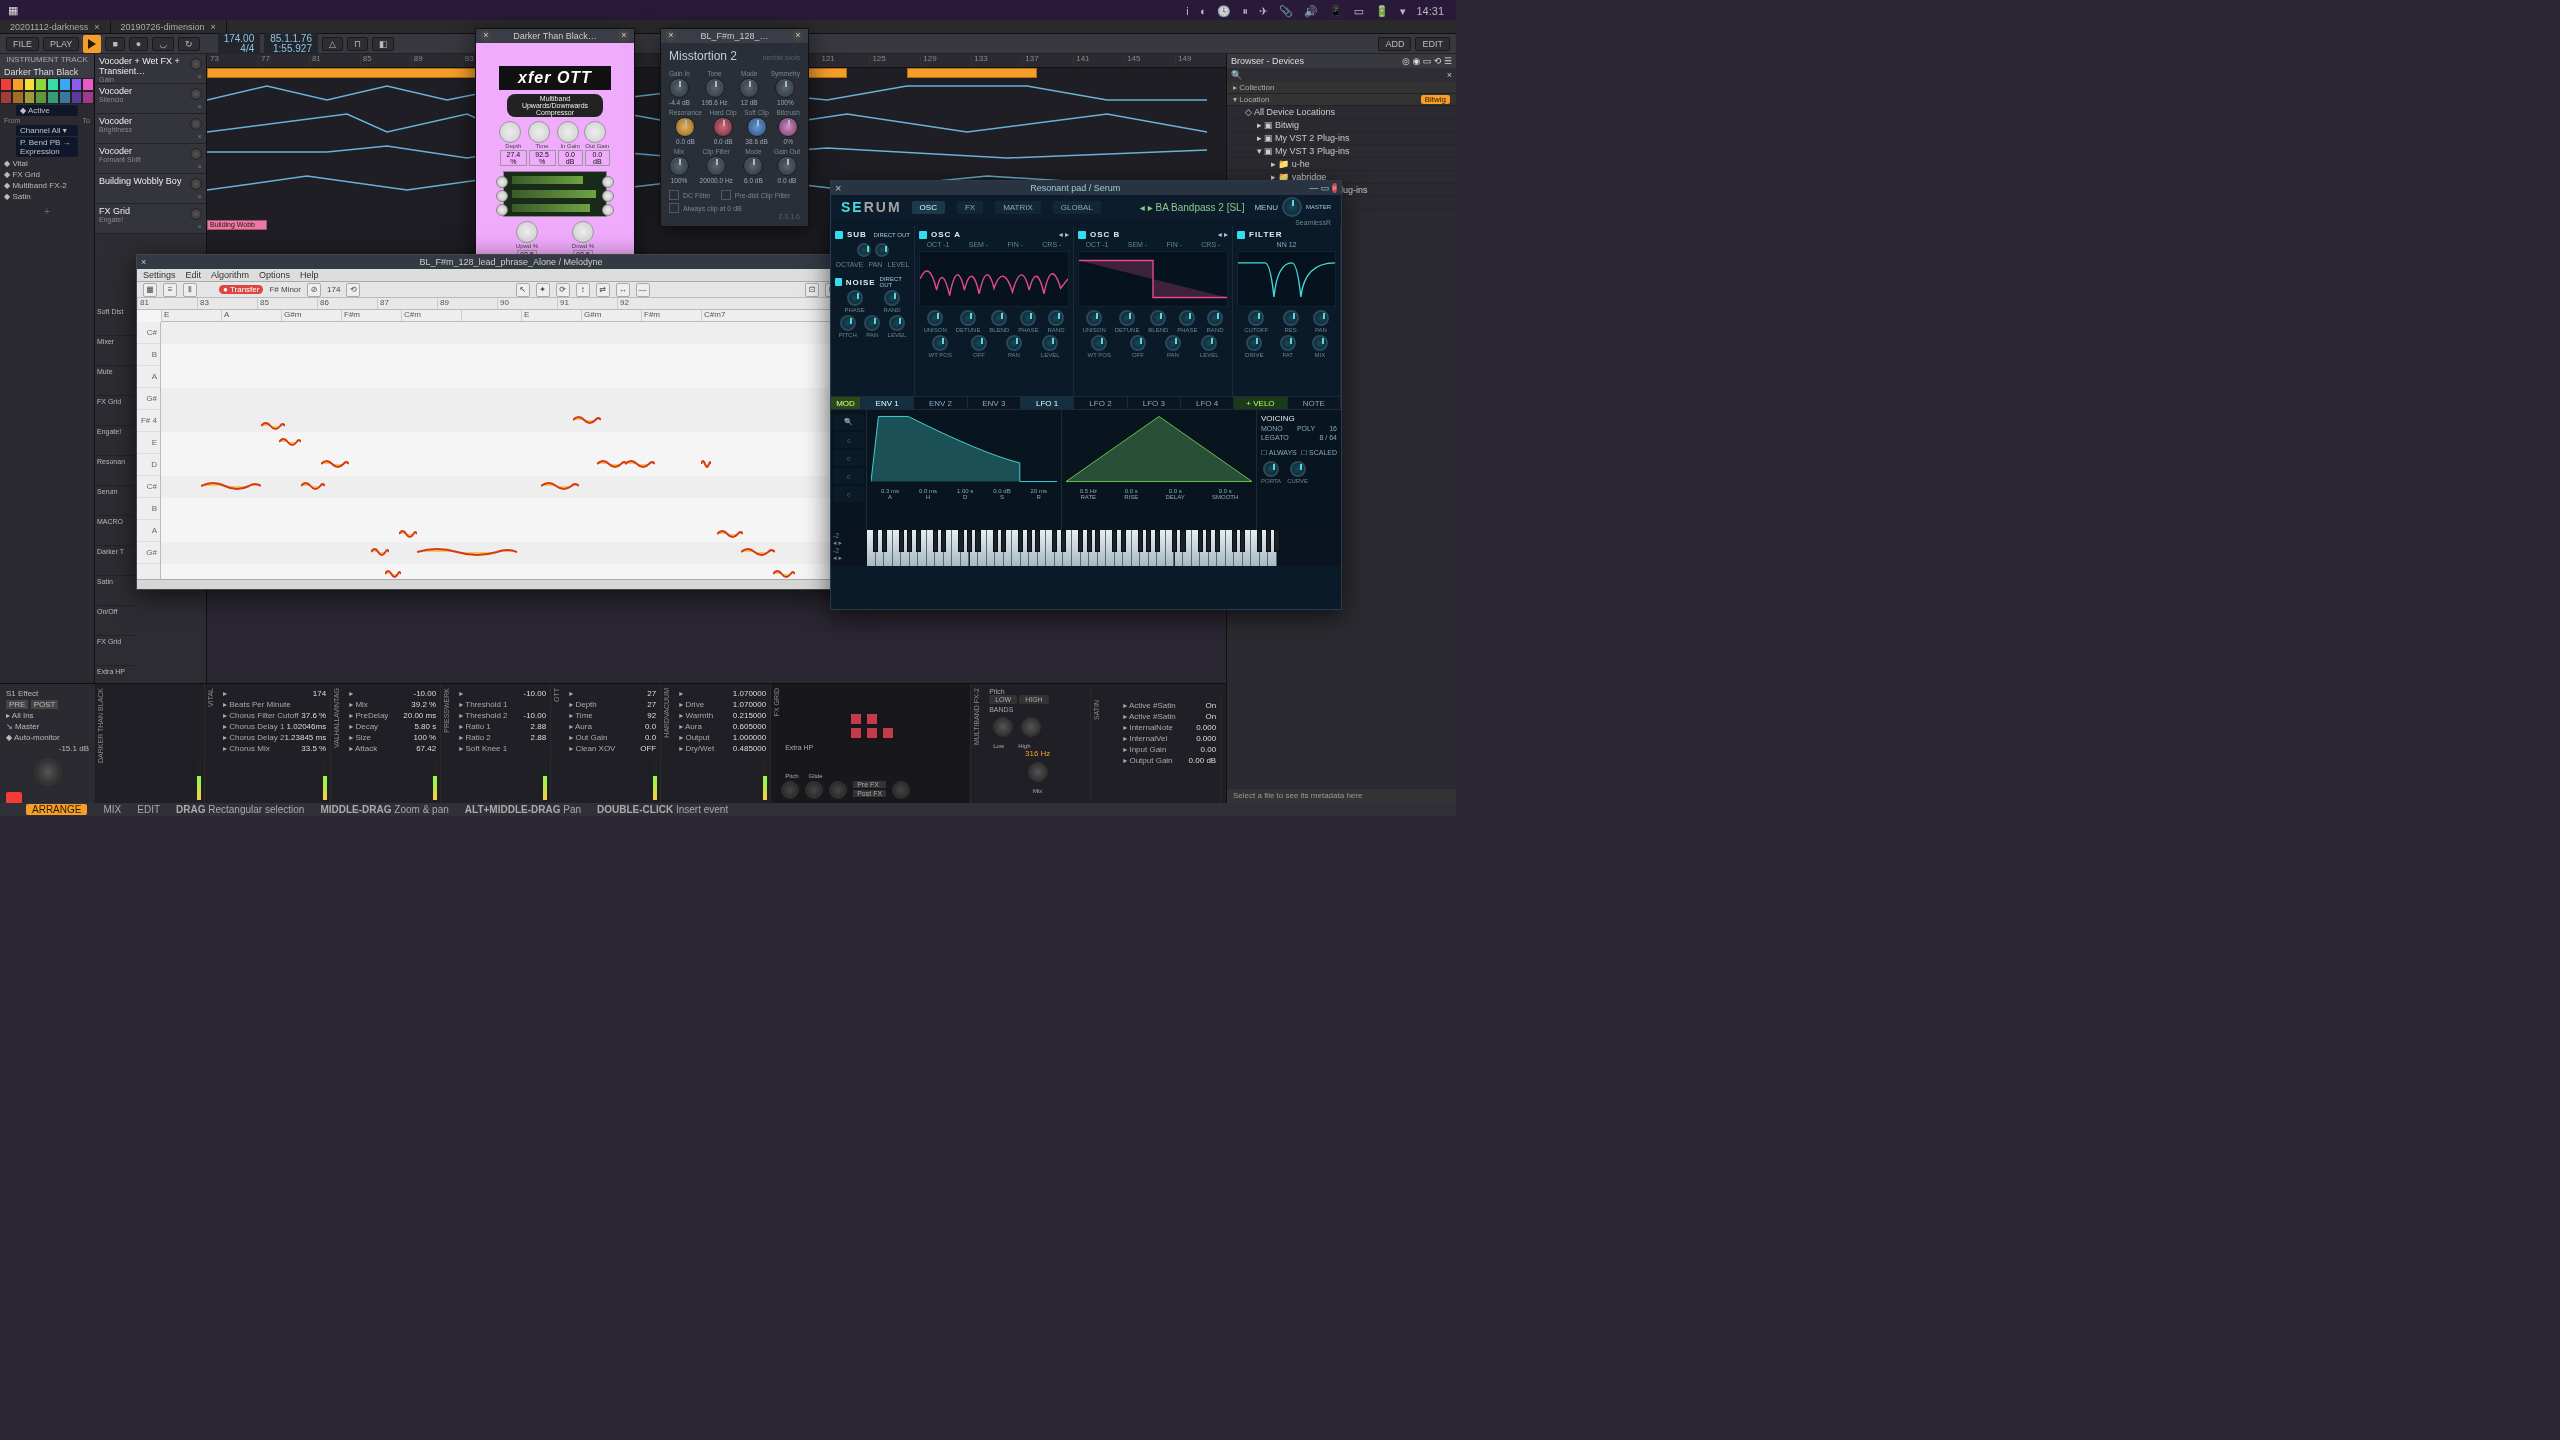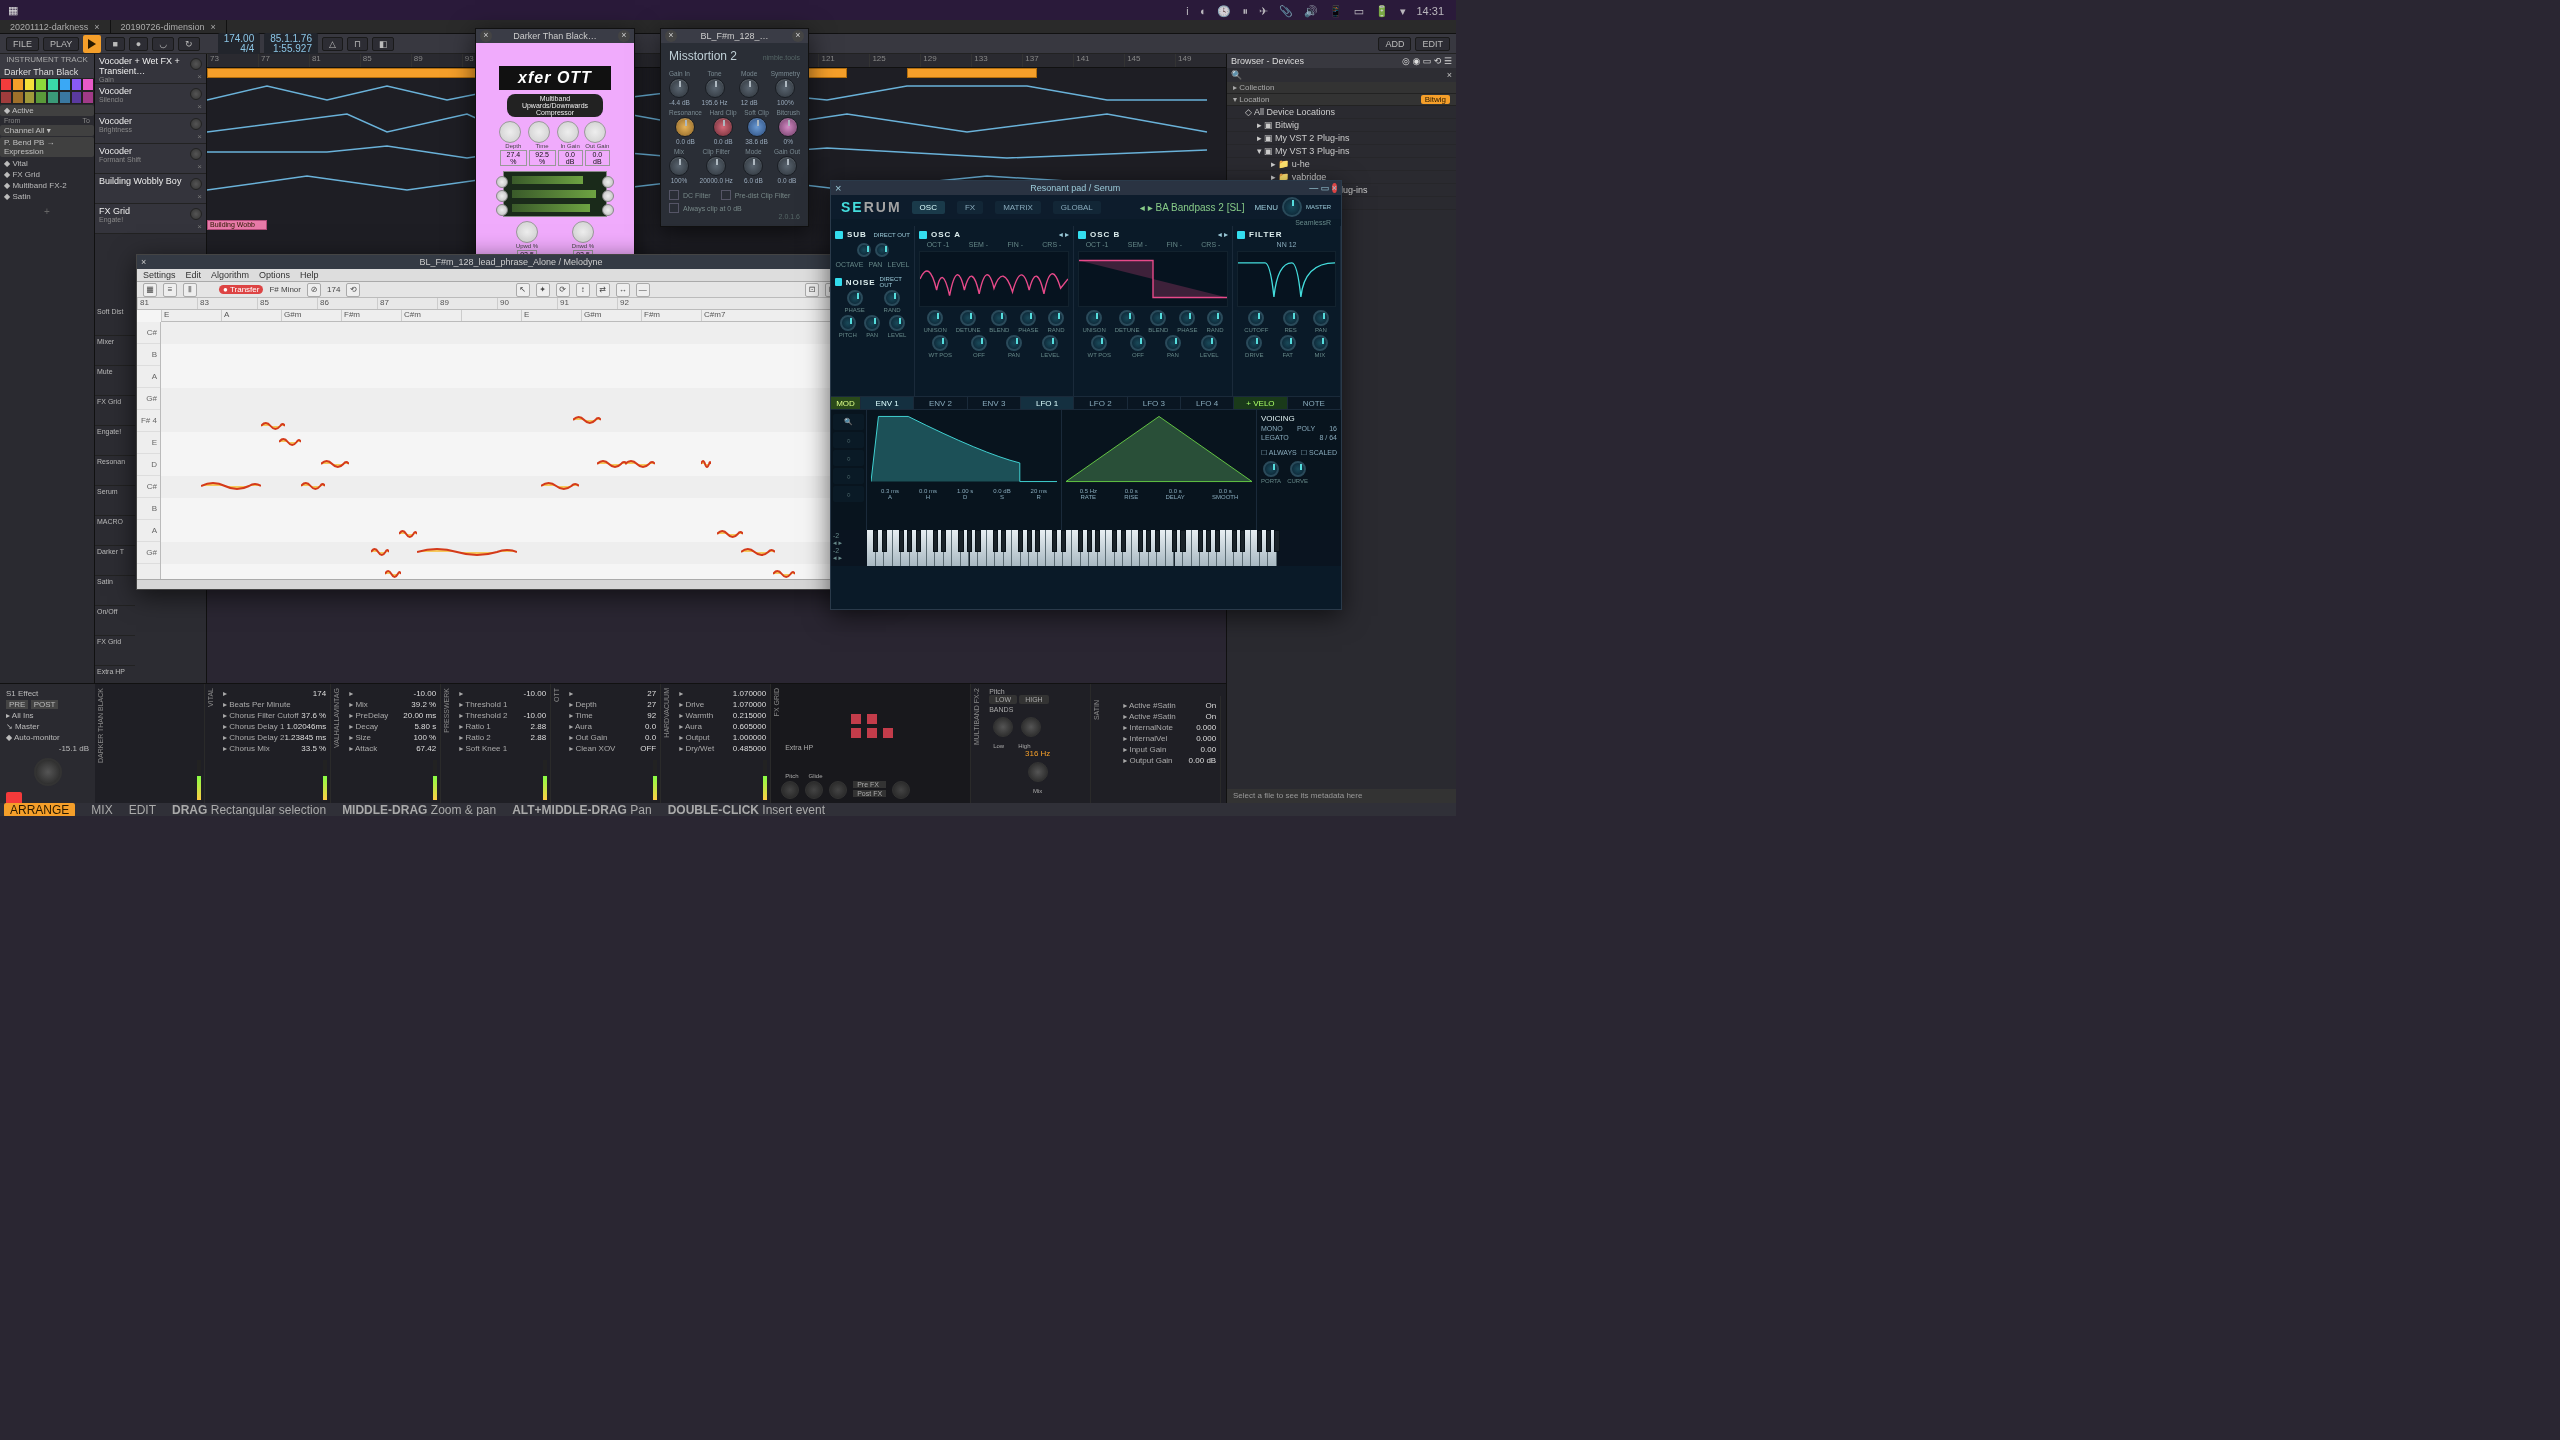--- a/index.html
+++ b/index.html
@@ -18,21 +18,21 @@
 .play svg { width:10px; height:10px; }
 .lcd { background:#22252c; color:#8cc6e6; padding:1px 6px; font-family:monospace; font-size:10px; border-radius:2px; text-align:right; line-height:10px; }
 
 .work { position:absolute; top:54px; left:0; right:0; bottom:13px; }
 
 .lsb { position:absolute; left:0; top:0; width:95px; bottom:0; background:#2a2a30; border-right:1px solid #111; }
 .lsb .hdr { height:12px; background:#3a3a42; font-size:8px; text-align:center; color:#aaa; line-height:12px; }
 .lsb .tname { height:12px; background:#3a3a42; font-size:9px; padding:0 4px; color:#ddd; line-height:12px; }
 .palette { display:grid; grid-template-columns:repeat(8,1fr); height:26px; }
 .palette div { border:1px solid #222; }
-.lsb .field { font-size:8px; padding:1px 4px; background:#404040; margin:1px 0; border-radius:2px; }
+.lsb .field { font-size:8px; padding:1px 4px; background:#0f172a; margin:1px 16px; border-radius:2px; }
 .lsb .chainitem { font-size:8px; padding:1px 4px; color:#bbb; }
 
 .thdrs { position:absolute; left:95px; top:0; width:112px; bottom:0; background:#2c2c32; border-right:1px solid #111; overflow:hidden; }
 .thdr { height:30px; border-bottom:1px solid #222; padding:2px 4px; font-size:8px; color:#ccc; background:#34343c; position:relative; }
 .thdr .tt { font-size:9px; color:#eee; }
 .thdr .sub { font-size:7px; color:#888; }
 .knobtiny { width:12px; height:12px; border-radius:50%; background:radial-gradient(#555,#333); position:absolute; right:4px; top:4px; border:1px solid #222; }
 .thdr .x { position:absolute; right:4px; bottom:2px; font-size:8px; color:#777; }
 
 .arr { position:absolute; left:207px; top:0; right:230px; height:200px; background:#1e1e24; overflow:hidden; }
@@ -68,21 +68,21 @@
 .fxg .knobrow { position:absolute; bottom:4px; left:10px; right:10px; display:flex; gap:6px; }
 .fxg .k { width:18px; height:18px; border-radius:50%; background:radial-gradient(#444,#222); border:1px solid #333; }
 
 .mbd { min-width:120px; }
 .mbd .tabs { display:flex; gap:2px; font-size:7px; }
 .mbd .tabs div { padding:1px 6px; background:#333; border-radius:2px; }
 .mbd .k2 { width:20px; height:20px; border-radius:50%; background:radial-gradient(#555,#222); border:1px solid #333; display:inline-block; margin:4px; }
 
 .satin { min-width:60px; }
 
-.statusbar { position:absolute; bottom:0; left:0; right:0; height:13px; background:#303038; font-size:12px; color:#aaa; display:flex; align-items:center; gap:16px; padding:0 4px; }
+.statusbar { position:absolute; bottom:0; left:0; right:0; height:13px; background:#303038; font-size:10px; color:#aaa; display:flex; align-items:center; gap:16px; padding:0 26px; }
 .statusbar .tag { background:#f59f2a; color:#2a1a00; padding:0 6px; border-radius:2px; }
 
 .fw { position:absolute; background:#2c2e36; border:1px solid #111; box-shadow:0 6px 24px rgba(0,0,0,.6); }
 .fw .titlebar { height:14px; background:#3a3c46; display:flex; align-items:center; justify-content:space-between; padding:0 4px; font-size:9px; color:#ccc; }
 .fw .titlebar .xb { width:12px; height:12px; background:#444; border-radius:50%; text-align:center; line-height:10px; }
 
 .ott { left:475px; top:28px; width:160px; }
 .ott .body { background:#f0abfc; padding:23px; color:#333; }
 .ott .logo { background:#111; color:#fff; text-align:center; font-size:16px; font-weight:700; padding:3px; font-style:italic; letter-spacing:1px; }
 .ott .badge { background:#222; color:#eee; font-size:7px; text-align:center; padding:1px; border-radius:8px; margin:4px 8px; }

